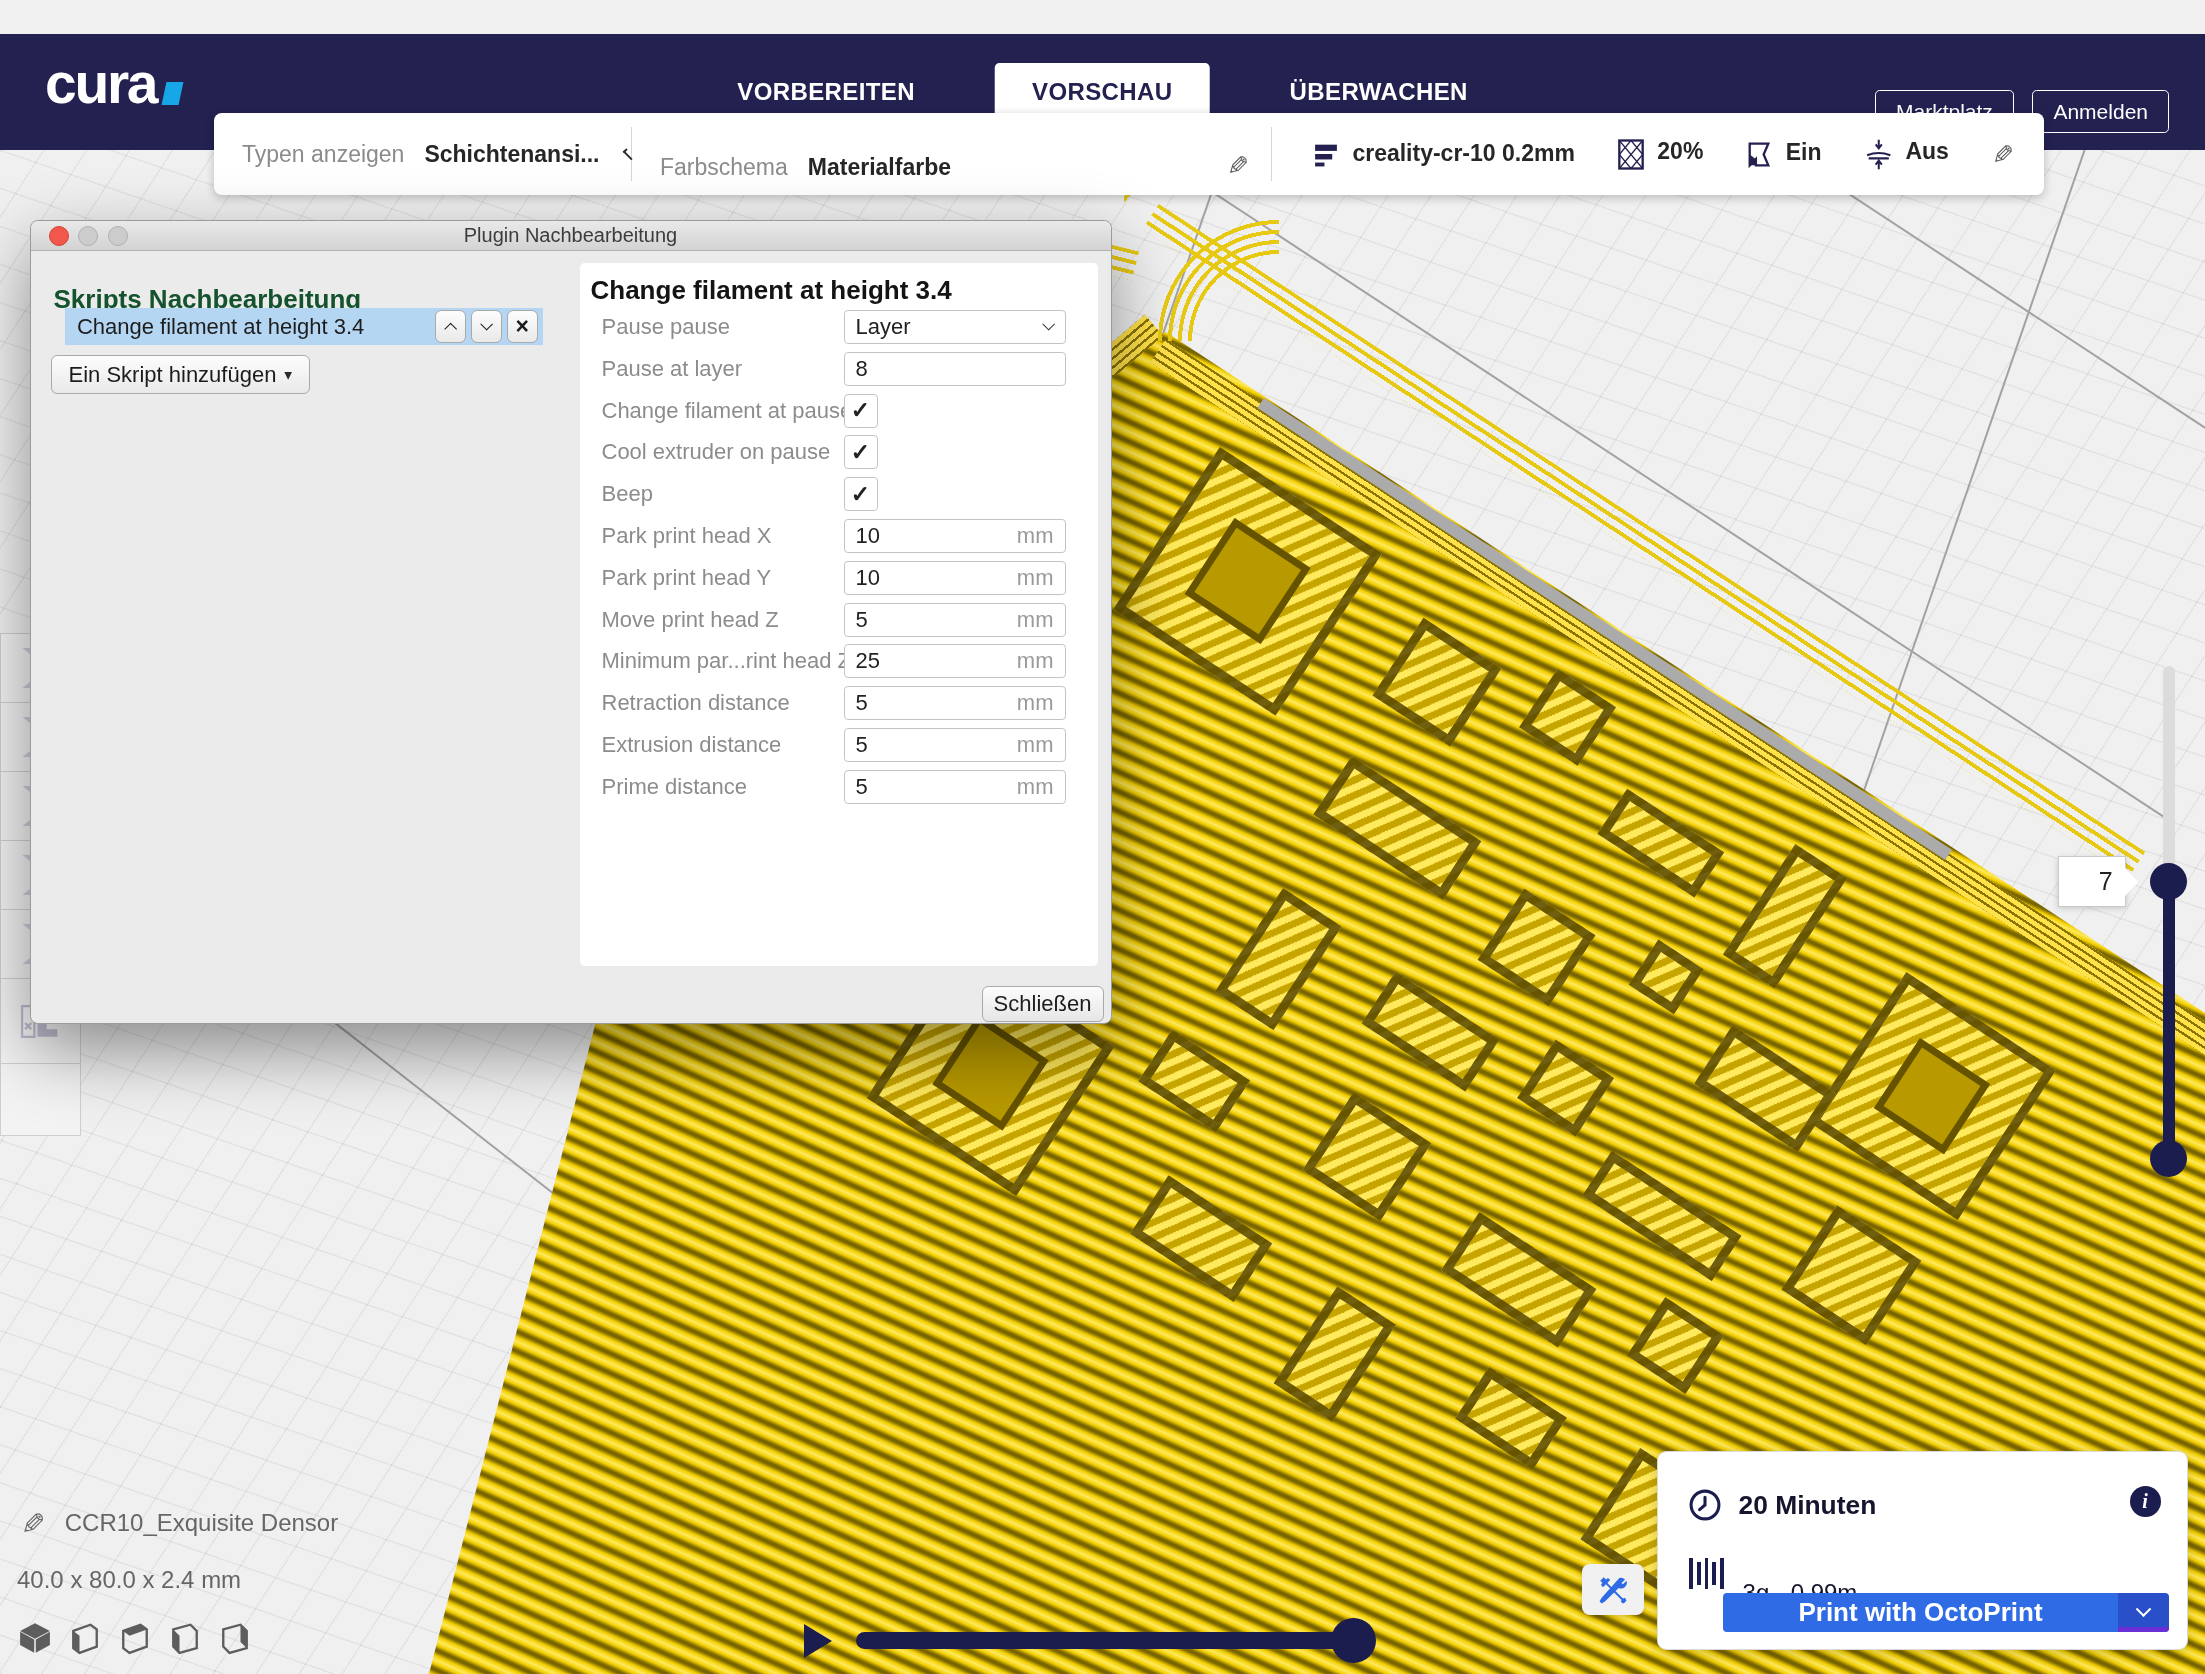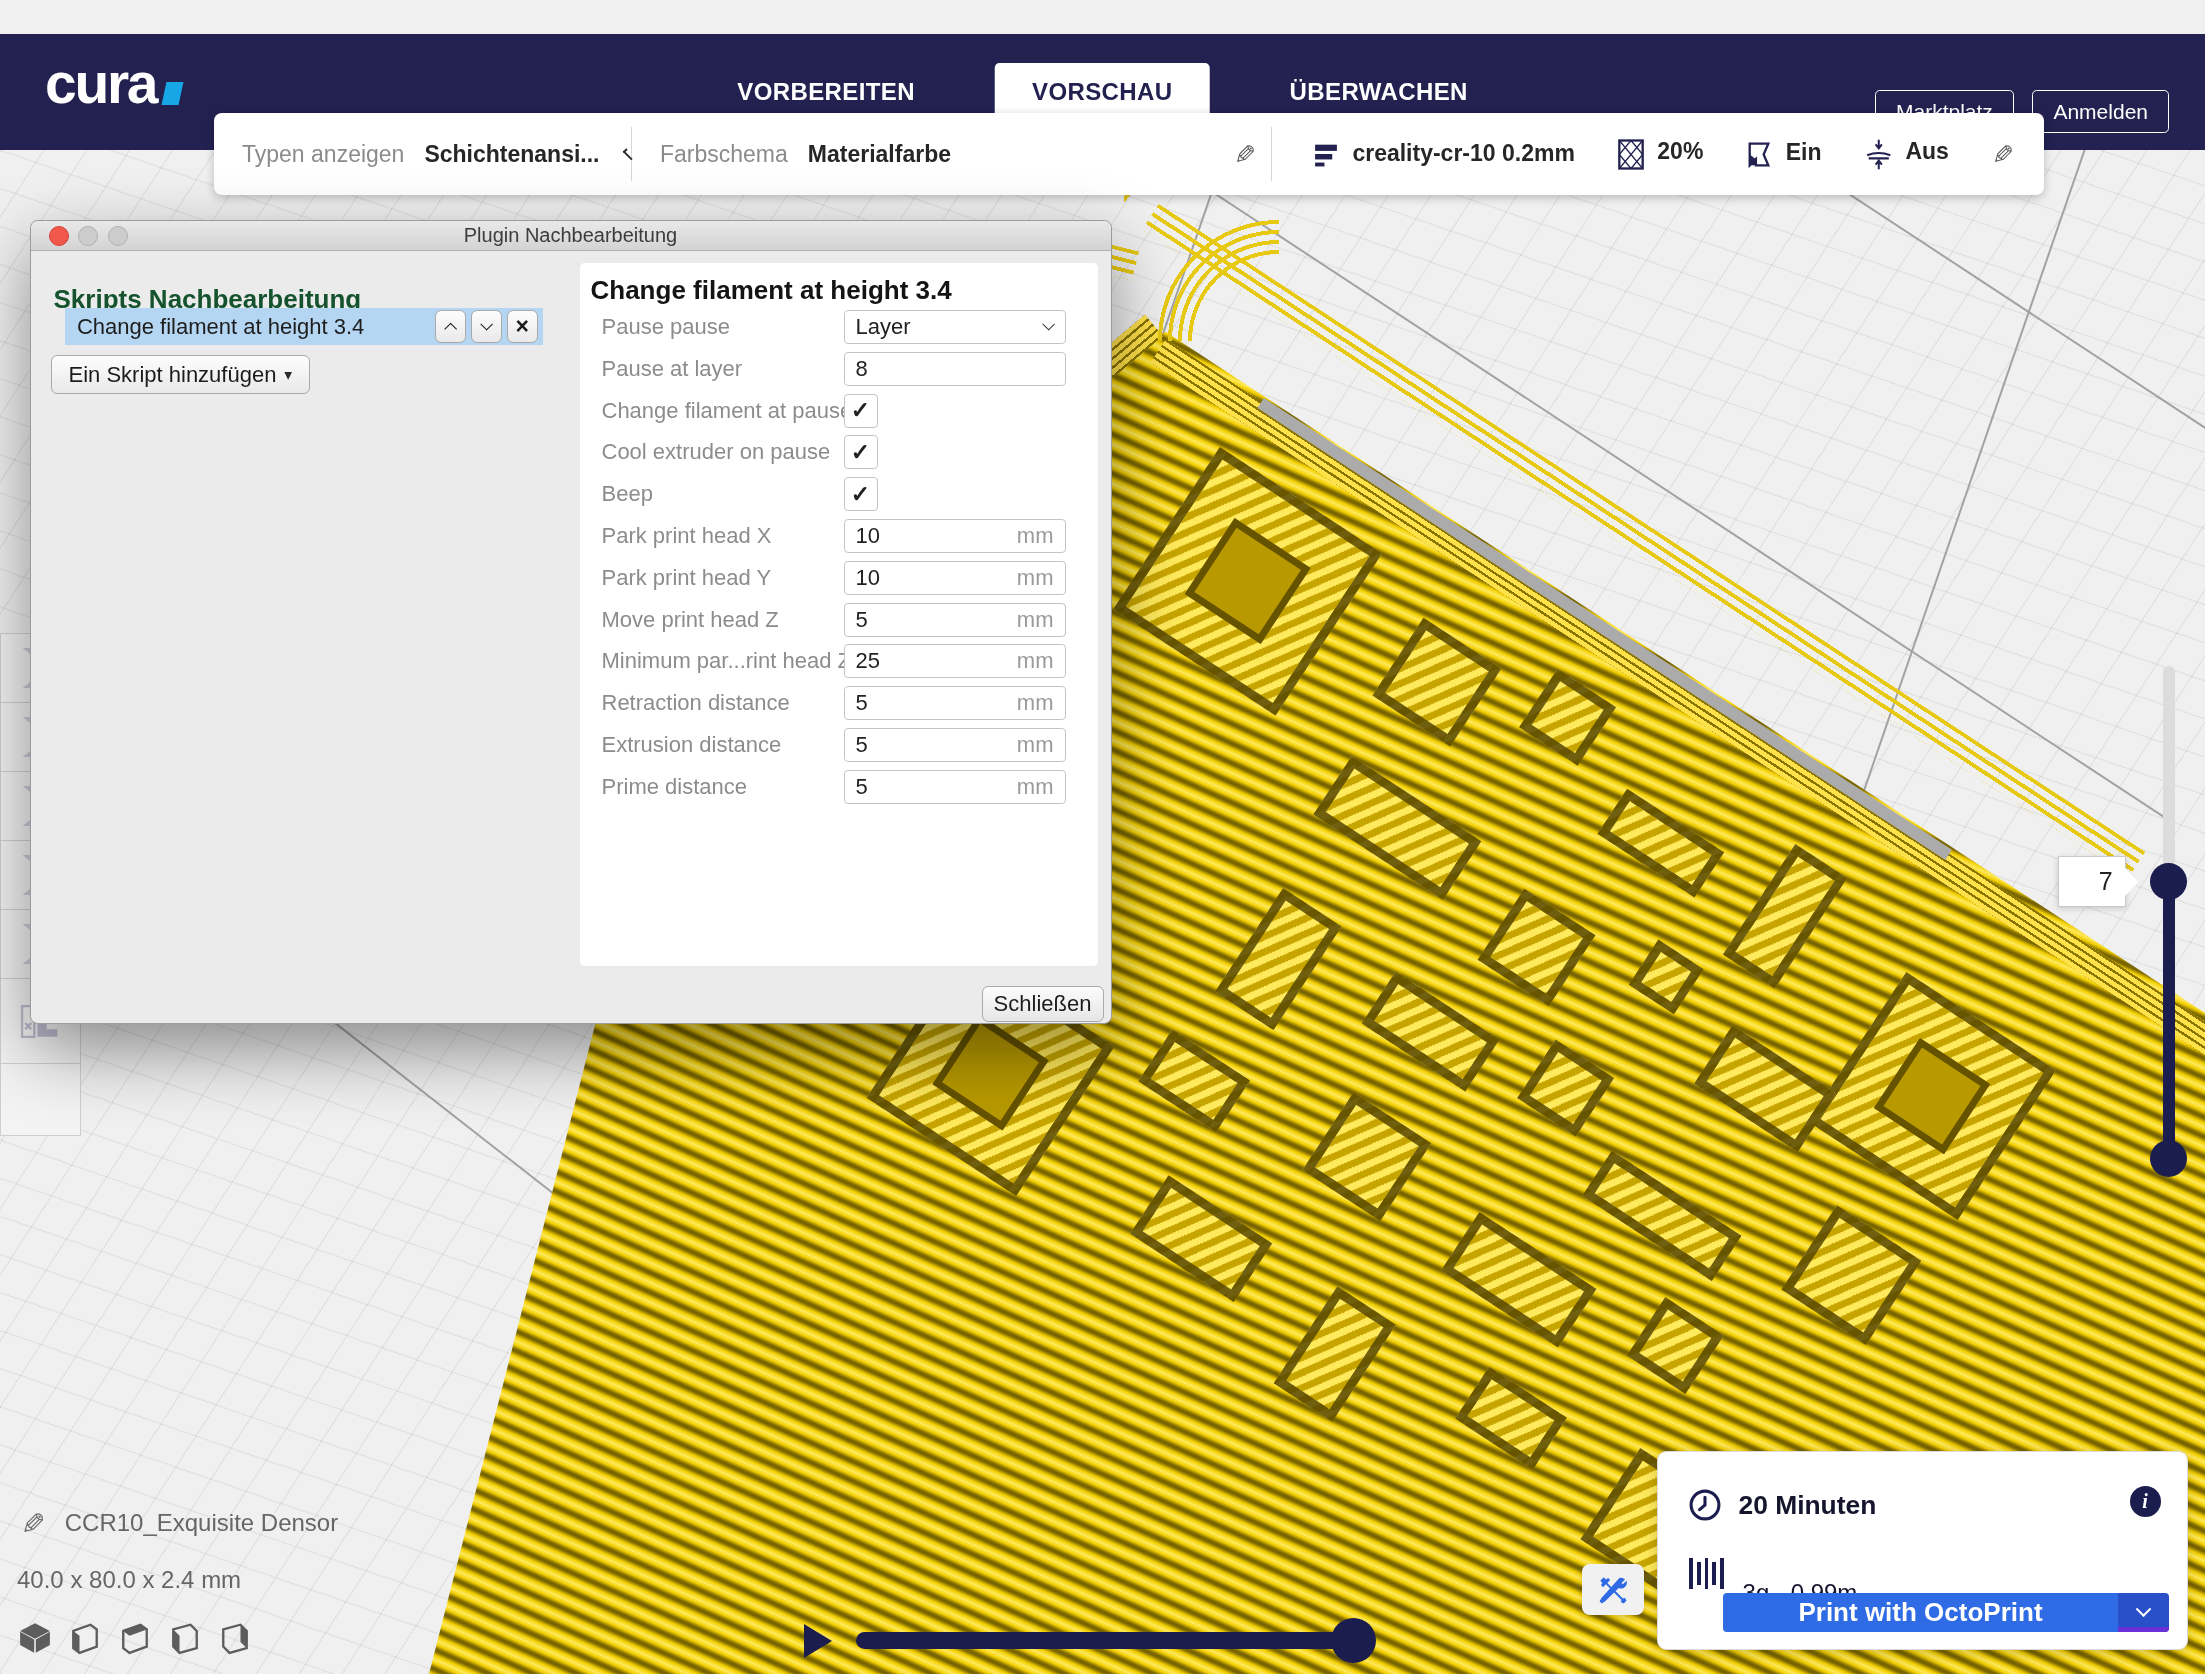--- a/index.html
+++ b/index.html
@@ -26,21 +26,21 @@
   .tab.active { background:#ffffff; color:#232150; border-radius:4.7px; padding:15.5px 37px;text-align:right; }
   .hdr-buttons { position:absolute; right:36px; top:56px; display:flex; gap:18.6px; }
   .hbtn { border:1.6px solid #ffffff; border-radius:4.7px; color:#ffffff; font-size:21px;
     padding:8.5px 20px; background:transparent; font-family:inherit; }
 
   
   .stagebar { position:absolute; left:214px; top:113px; width:1830px; height:82px; background:#ffffff;
     border-radius:7.8px; box-shadow:0 2.3px 9.3px rgba(0,0,0,.22); display:flex; align-items:center; z-index:36; }
   .sb-sec { height:54px; display:flex; align-items:center; }
   .sb-sec1 { width:418px; padding-left:28px; border-right:0.8px solid #d6d6d6; }
-  .sb-sec2 { width:640px; padding-left:28px; padding-right:16px; border-right:0.8px solid #d6d6d6; }
+  .sb-sec2 { width:640px; padding-left:28px; padding-right:23px; border-right:0.8px solid #d6d6d6;align-items:flex-end; }
   .sb-sec3 { flex:1; padding-left:40px; padding-right:31px; }
   .sb-label { color:#8b8b8b; font-size:23px; margin-right:20px; white-space:nowrap; }
   .sb-value { color:#262626; font-size:23px; font-weight:bold; white-space:nowrap; }
   .chev { display:inline-block; width:12.4px; height:12.4px; border-right:2.3px solid #2b2b2b; border-bottom:2.3px solid #2b2b2b; }
   .chev.left { transform:rotate(135deg); margin-left:26.4px; }
   .chev.down-sm { width:9.3px; height:9.3px; border-width:1.9px; transform:rotate(45deg) translate(-1.6px,-1.6px); border-color:#3a3a3a; }
   .pencil { font-size:26.4px; color:#5a5a5a; transform:rotate(90deg); display:inline-block; }
   .sb-sec2 .pencil { margin-left:auto; }
   .sb-group { display:flex; align-items:flex-start; gap:12.4px; margin-left:42px; white-space:nowrap; }
   .sb-group:first-child { margin-left:0; }

